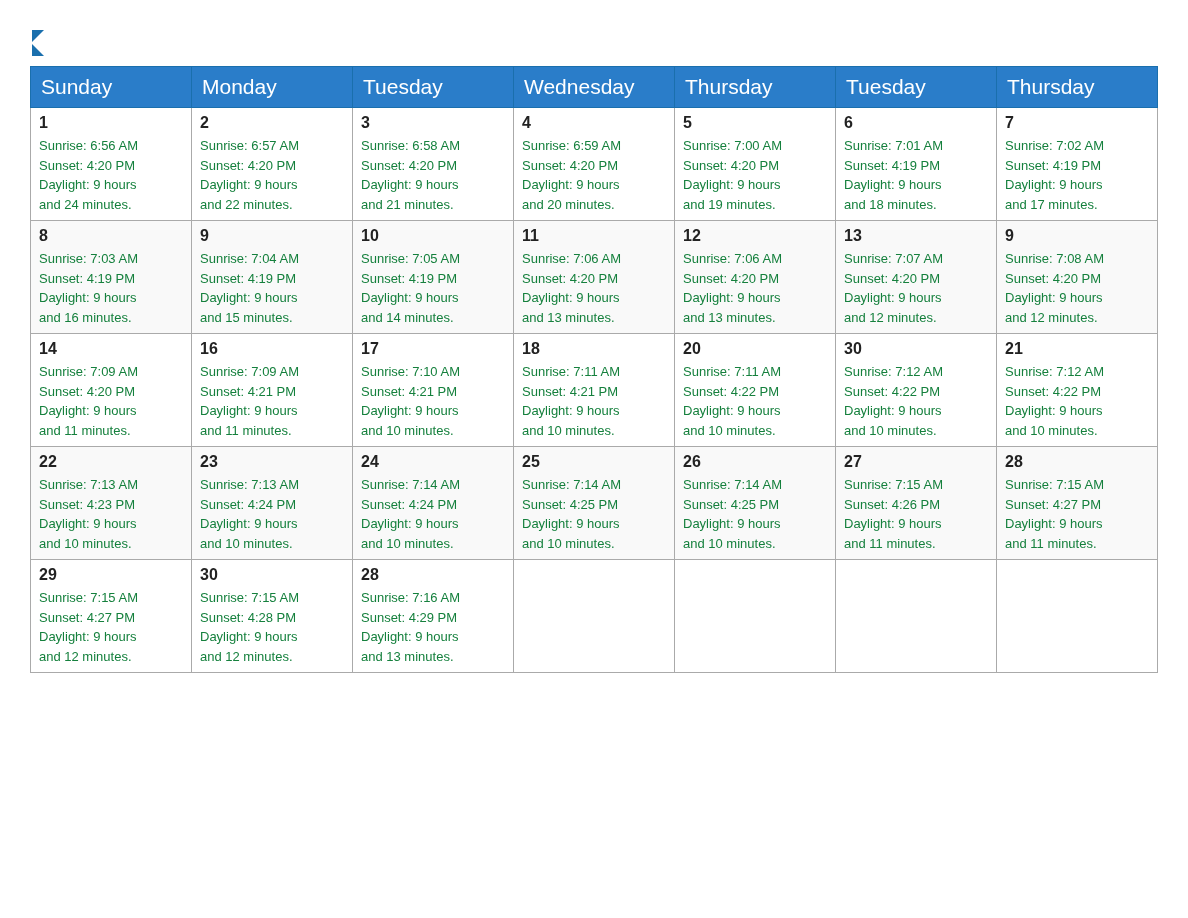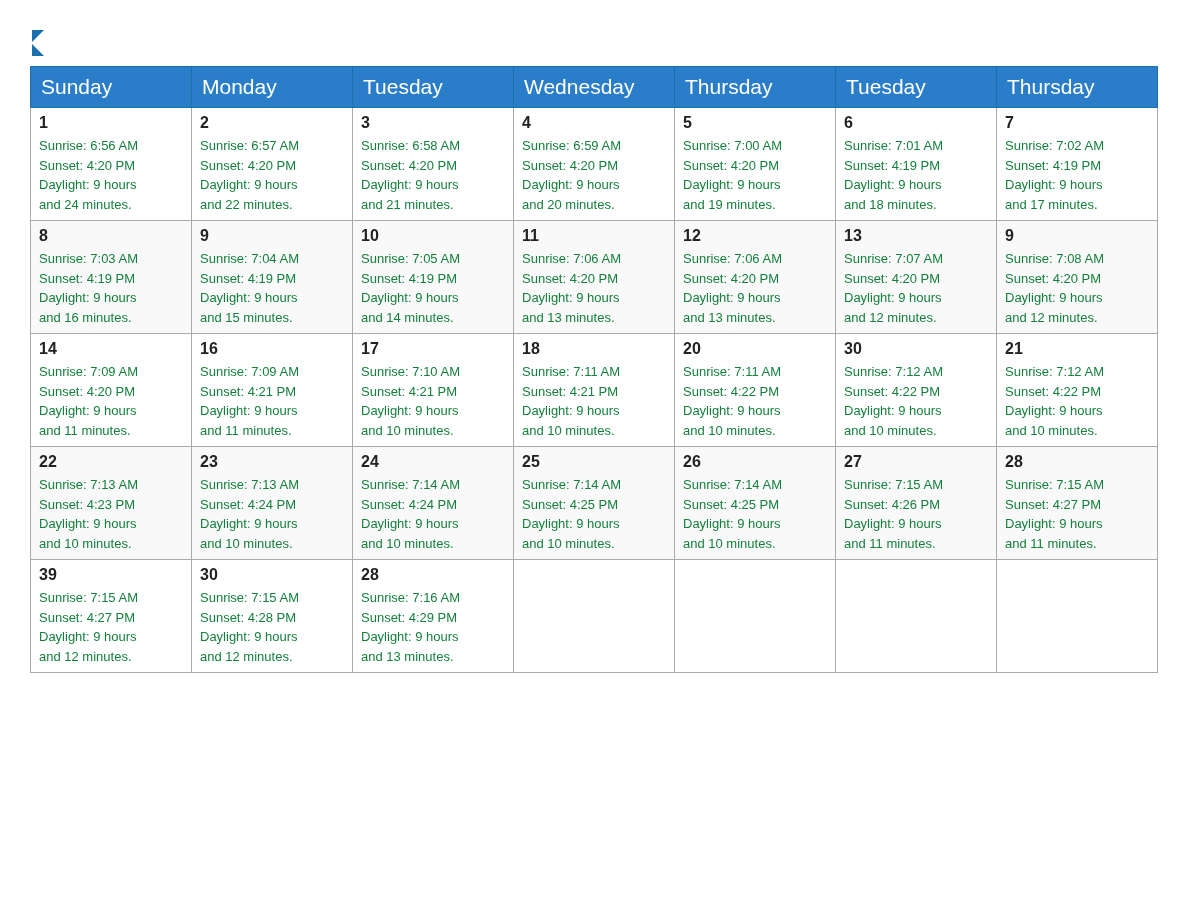--- a/index.html
+++ b/index.html
@@ -238,21 +238,21 @@
           <div class="day-number">27</div>
           <div class="day-info">Sunrise: 7:15 AM<br>Sunset: 4:26 PM<br>Daylight: 9 hours<br>and 11 minutes.</div>
         </td>
         <td>
           <div class="day-number">28</div>
           <div class="day-info">Sunrise: 7:15 AM<br>Sunset: 4:27 PM<br>Daylight: 9 hours<br>and 11 minutes.</div>
         </td>
       </tr>
       <tr>
         <td>
-          <div class="day-number">39</div>
+          <div class="day-number">29</div>
           <div class="day-info">Sunrise: 7:15 AM<br>Sunset: 4:27 PM<br>Daylight: 9 hours<br>and 12 minutes.</div>
         </td>
         <td>
           <div class="day-number">30</div>
           <div class="day-info">Sunrise: 7:15 AM<br>Sunset: 4:28 PM<br>Daylight: 9 hours<br>and 12 minutes.</div>
         </td>
         <td>
           <div class="day-number">28</div>
           <div class="day-info">Sunrise: 7:16 AM<br>Sunset: 4:29 PM<br>Daylight: 9 hours<br>and 13 minutes.</div>
         </td>

